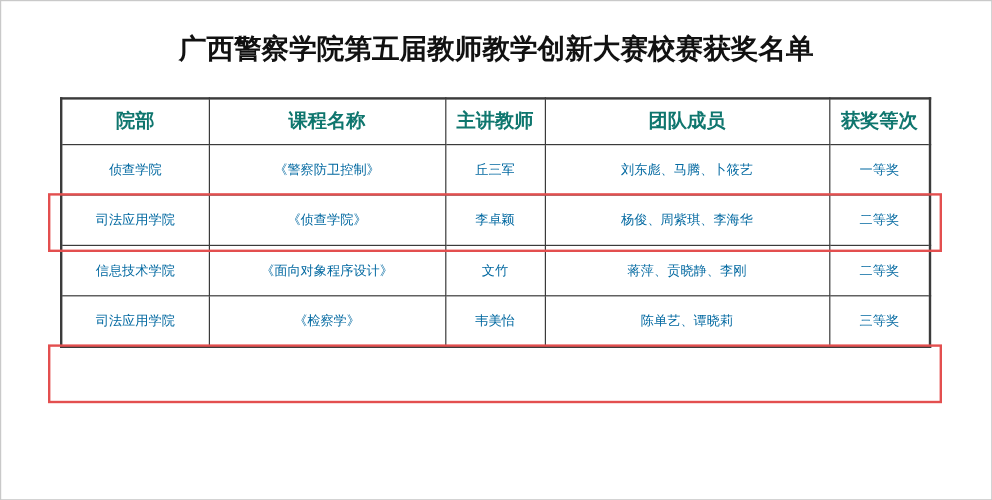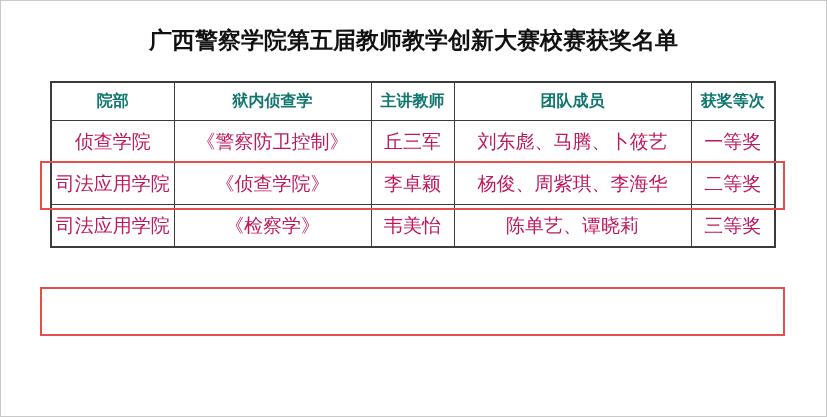--- a/index.html
+++ b/index.html
@@ -49,22 +49,22 @@
   }
   .award-table th {
     height: 37px;
     font-family: "Liberation Sans", "DejaVu Sans", sans-serif;
     font-weight: bold;
     font-size: 16px;
     color: #0f766e;
   }
   .award-table td {
     height: 41px;
-    font-size: 19px;
-    color: #be185d;
+    font-size: 11px;
+    color: #0369a1;
   }
   .col-department { width: 123px; }
   .col-course     { width: 197px; }
   .col-teacher    { width: 83px;  }
   .col-team       { width: 237px; }
   .col-award      { width: 84px;  }
   .highlight-box {
     position: absolute;
     box-sizing: border-box;
     border: 2px solid var(--highlight, #e34f4f);
@@ -82,41 +82,48 @@
     <colgroup>
       <col class="col-department">
       <col class="col-course">
       <col class="col-teacher">
       <col class="col-team">
       <col class="col-award">
     </colgroup>
     <thead>
       <tr>
         <th>院部</th>
-        <th>狱内侦查学</th>
+        <th>课程名称</th>
         <th>主讲教师</th>
         <th>团队成员</th>
         <th>获奖等次</th>
       </tr>
     </thead>
     <tbody>
         <tr>
           <td>侦查学院</td>
           <td>《警察防卫控制》</td>
           <td>丘三军</td>
           <td>刘东彪、马腾、卜筱艺</td>
           <td>一等奖</td>
         </tr>
         <tr class="hl-row">
           <td>司法应用学院</td>
           <td>《侦查学院》</td>
           <td>李卓颖</td>
           <td>杨俊、周紫琪、李海华</td>
           <td>二等奖</td>
         </tr>
+        <tr>
+          <td>信息技术学院</td>
+          <td>《面向对象程序设计》</td>
+          <td>文竹</td>
+          <td>蒋萍、贡晓静、李刚</td>
+          <td>二等奖</td>
+        </tr>
         <tr class="hl-row">
           <td>司法应用学院</td>
           <td>《检察学》</td>
           <td>韦美怡</td>
           <td>陈单艺、谭晓莉</td>
           <td>三等奖</td>
         </tr>
       </tbody>
   </table>
 <div class="highlight-box" style="left: 39px; top: 159.5px; width: 745px; height: 49px;"></div>

